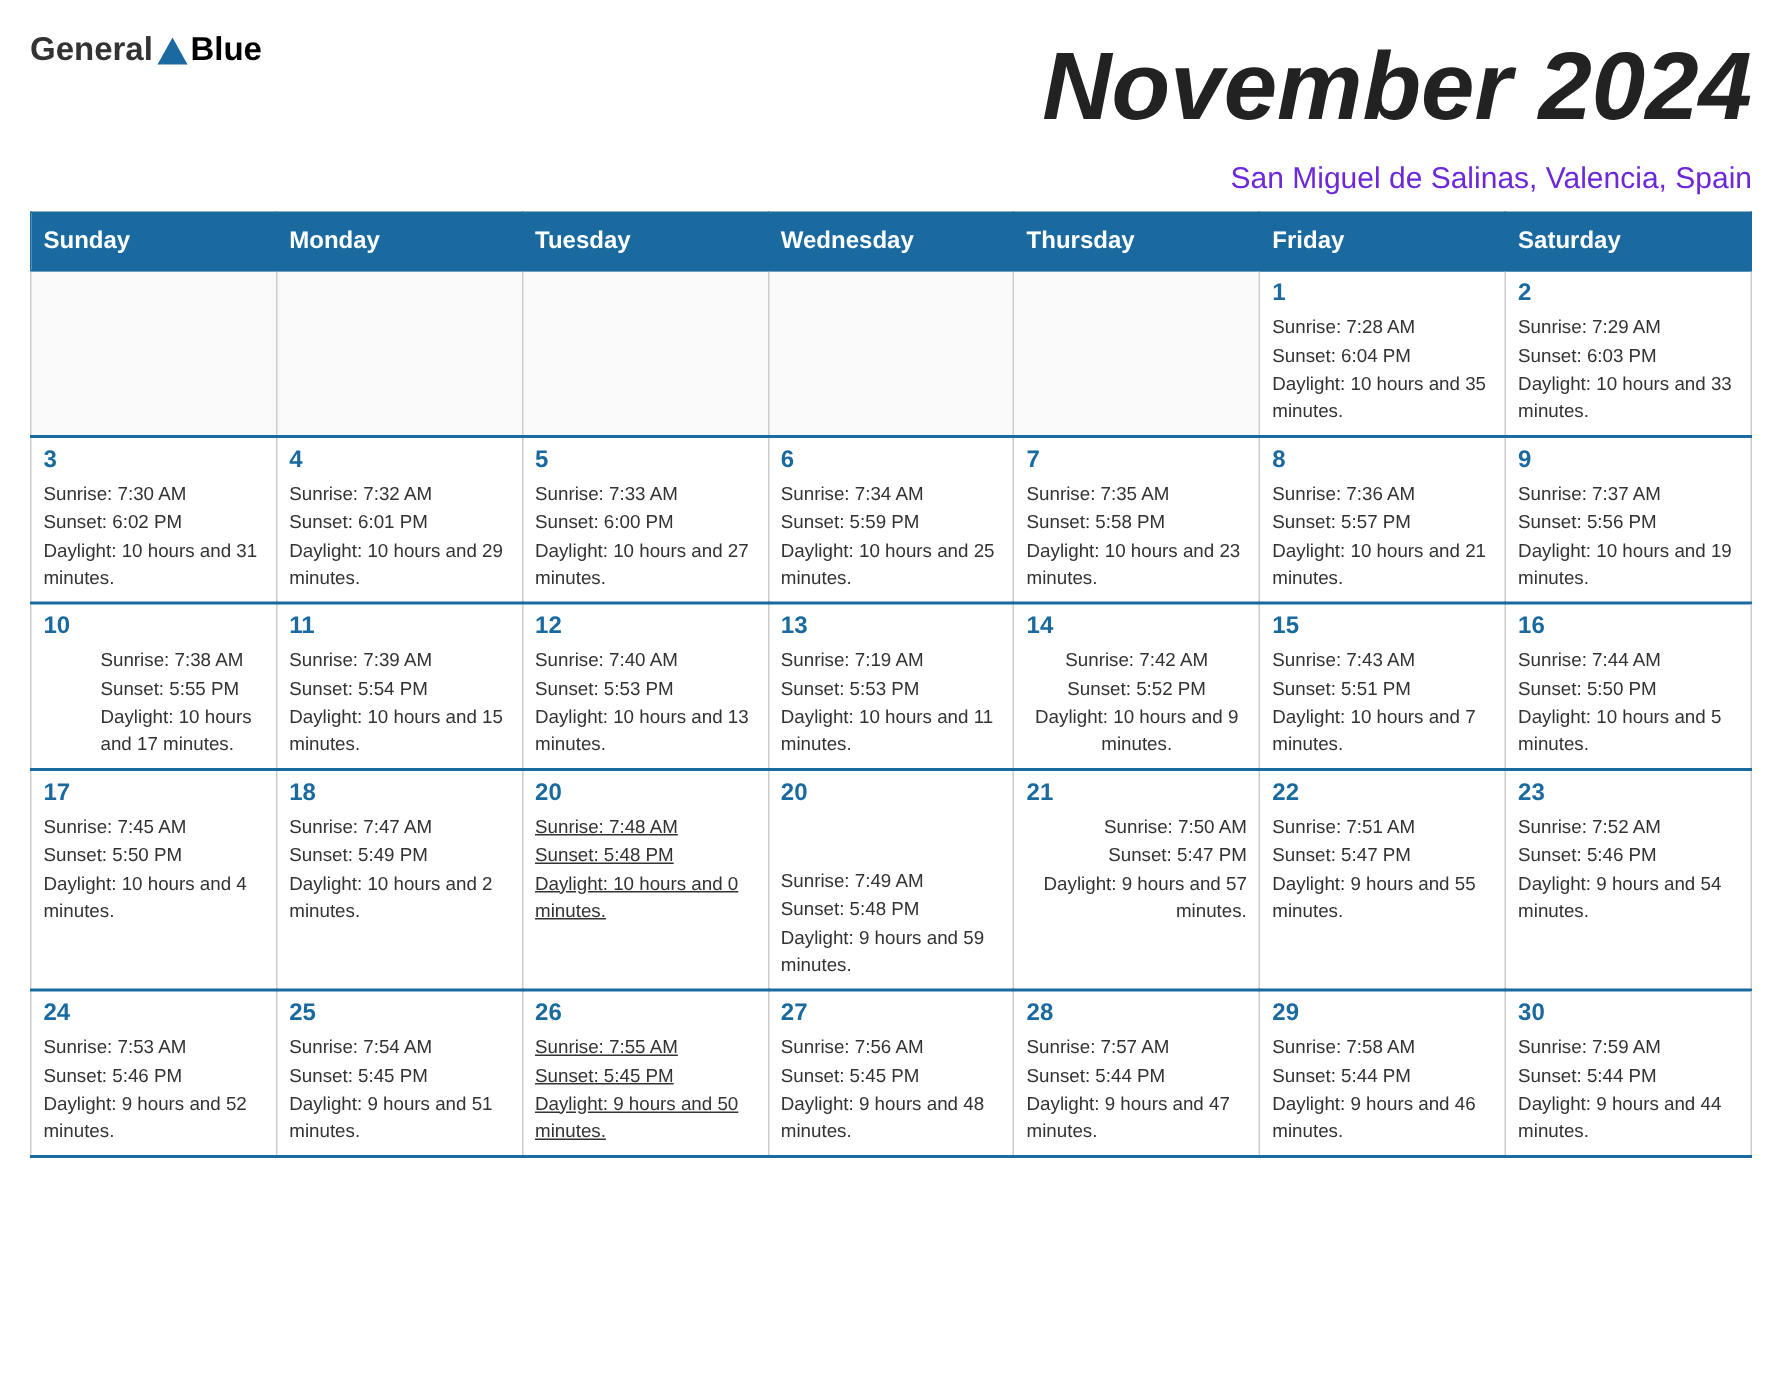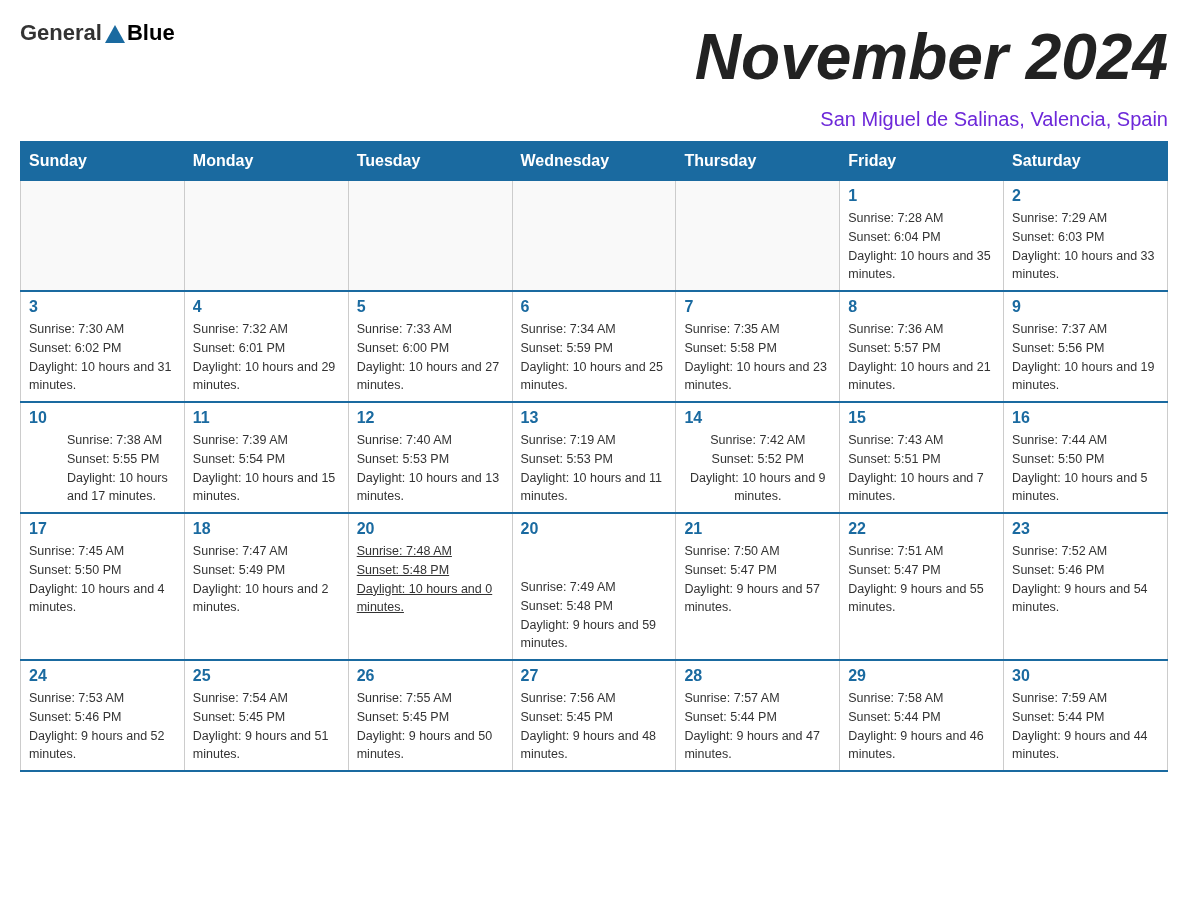--- a/index.html
+++ b/index.html
@@ -263,21 +263,21 @@
 Daylight: 10 hours and 0 minutes.</div>
         </td>
         <td>
           <span class="day-number">20</span>
           <div class="day-info" style="white-space: pre-line; margin-top: 40px;">Sunrise: 7:49 AM
 Sunset: 5:48 PM
 Daylight: 9 hours and 59 minutes.</div>
         </td>
         <td>
           <span class="day-number">21</span>
-          <div class="day-info" style="white-space: pre-line;">Sunrise: 7:50 AM
+          <div class="day-info" style="white-space: pre-line; text-align: right;">Sunrise: 7:50 AM
 Sunset: 5:47 PM
 Daylight: 9 hours and 57 minutes.</div>
         </td>
         <td>
           <span class="day-number">22</span>
           <div class="day-info" style="white-space: pre-line;">Sunrise: 7:51 AM
 Sunset: 5:47 PM
 Daylight: 9 hours and 55 minutes.</div>
         </td>
         <td>
@@ -295,21 +295,21 @@
 Daylight: 9 hours and 52 minutes.</div>
         </td>
         <td>
           <span class="day-number">25</span>
           <div class="day-info" style="white-space: pre-line;">Sunrise: 7:54 AM
 Sunset: 5:45 PM
 Daylight: 9 hours and 51 minutes.</div>
         </td>
         <td>
           <span class="day-number">26</span>
-          <div class="day-info" style="white-space: pre-line;">Sunrise: 7:55 AM
+          <div class="day-info" style="white-space: pre-line; text-decoration: underline;">Sunrise: 7:55 AM
 Sunset: 5:45 PM
 Daylight: 9 hours and 50 minutes.</div>
         </td>
         <td>
           <span class="day-number">27</span>
           <div class="day-info" style="white-space: pre-line;">Sunrise: 7:56 AM
 Sunset: 5:45 PM
 Daylight: 9 hours and 48 minutes.</div>
         </td>
         <td>

